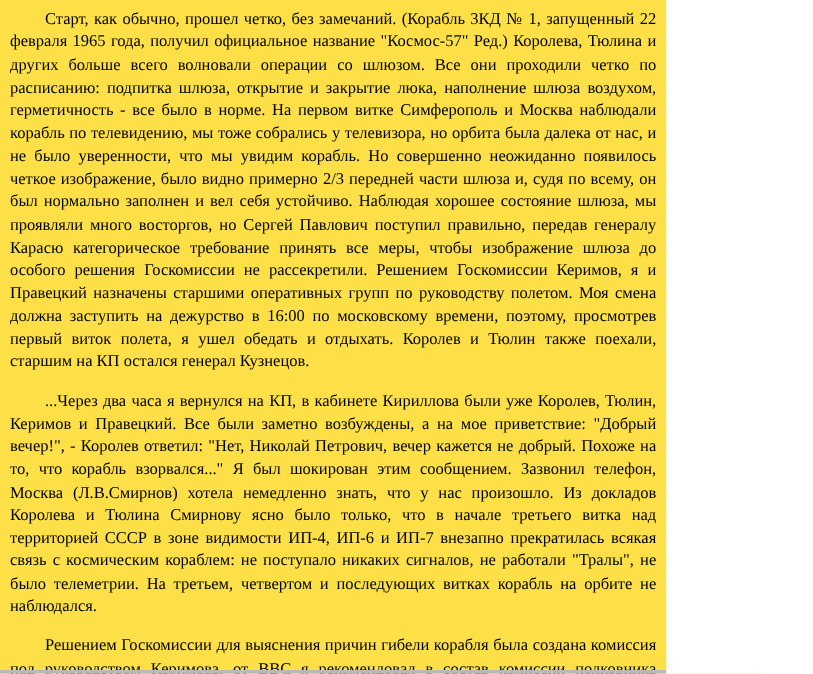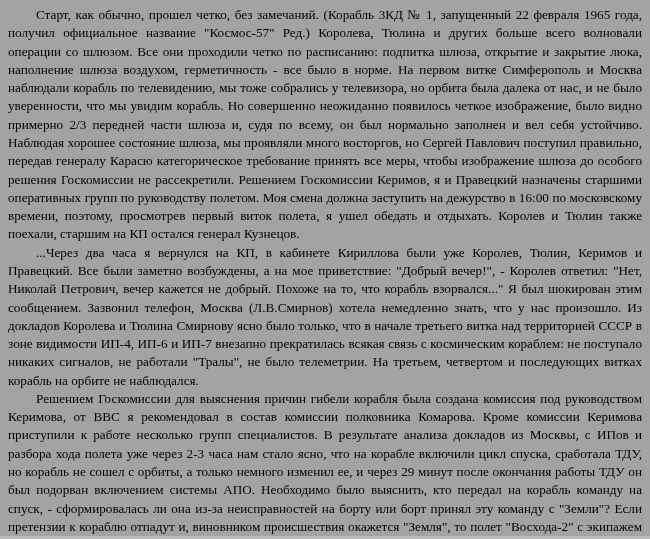--- a/index.html
+++ b/index.html
@@ -6,42 +6,42 @@
     margin: 0;
     padding: 0;
   }
   body {
     width: 650px;
     height: 539px;
     background: #ffffff;
     font-family: "Liberation Serif", serif;
   }
   .page {
-    width: 650px;
+    width: 533px;
     height: 539px;
     box-sizing: border-box;
     padding: 6px 8px 4px 8px;
-    background: #a3a3a3;
+    background: #fde047;
     position: relative;
     overflow: hidden;
   }
   .doc-body {
     font-size: 13.2px;
     line-height: 1.385;
     color: #000000;
     text-align: justify;
     text-justify: inter-word;
   }
   .para {
     margin: 0 0 0 0;
     text-indent: 28px;
     text-align: justify;
   }
   .para + .para {
-    margin-top: 0px;
+    margin-top: 13px;
   }
   .bottom-rule {
     position: absolute;
     left: 0;
     right: 0;
     bottom: 0;
     height: 3px;
     background: #b9b9b9;
   }
 </style>

